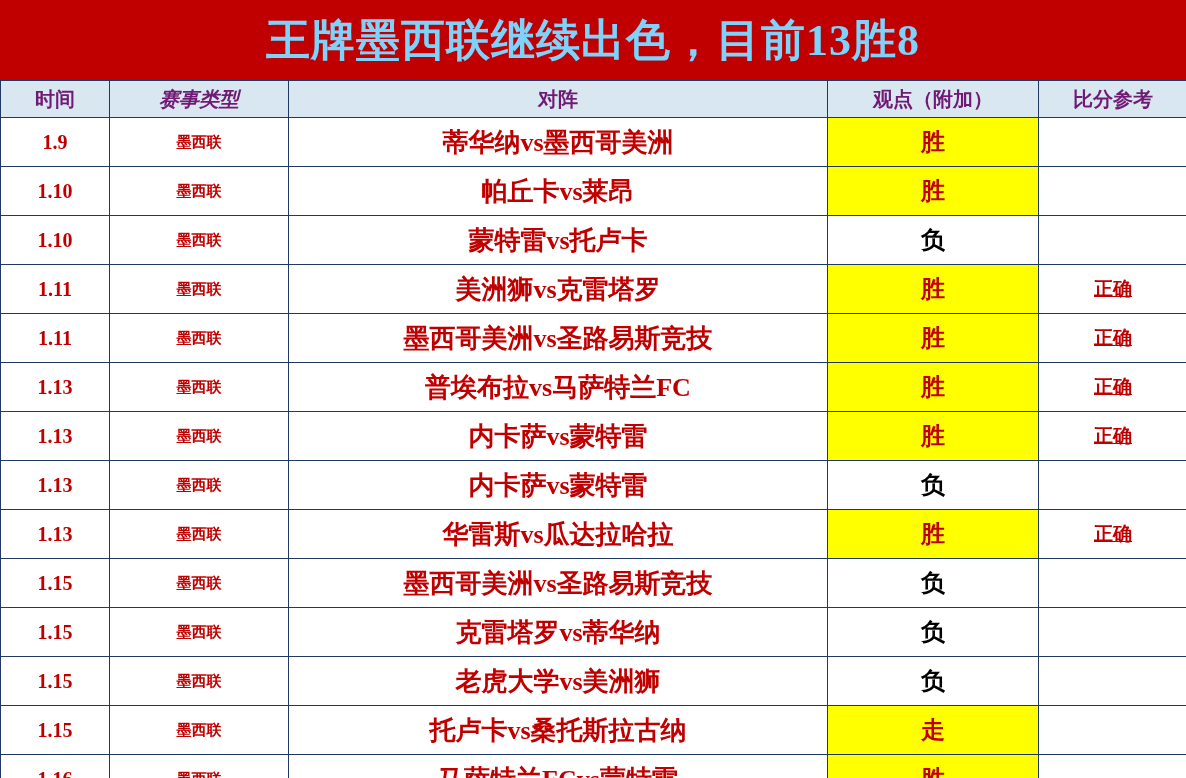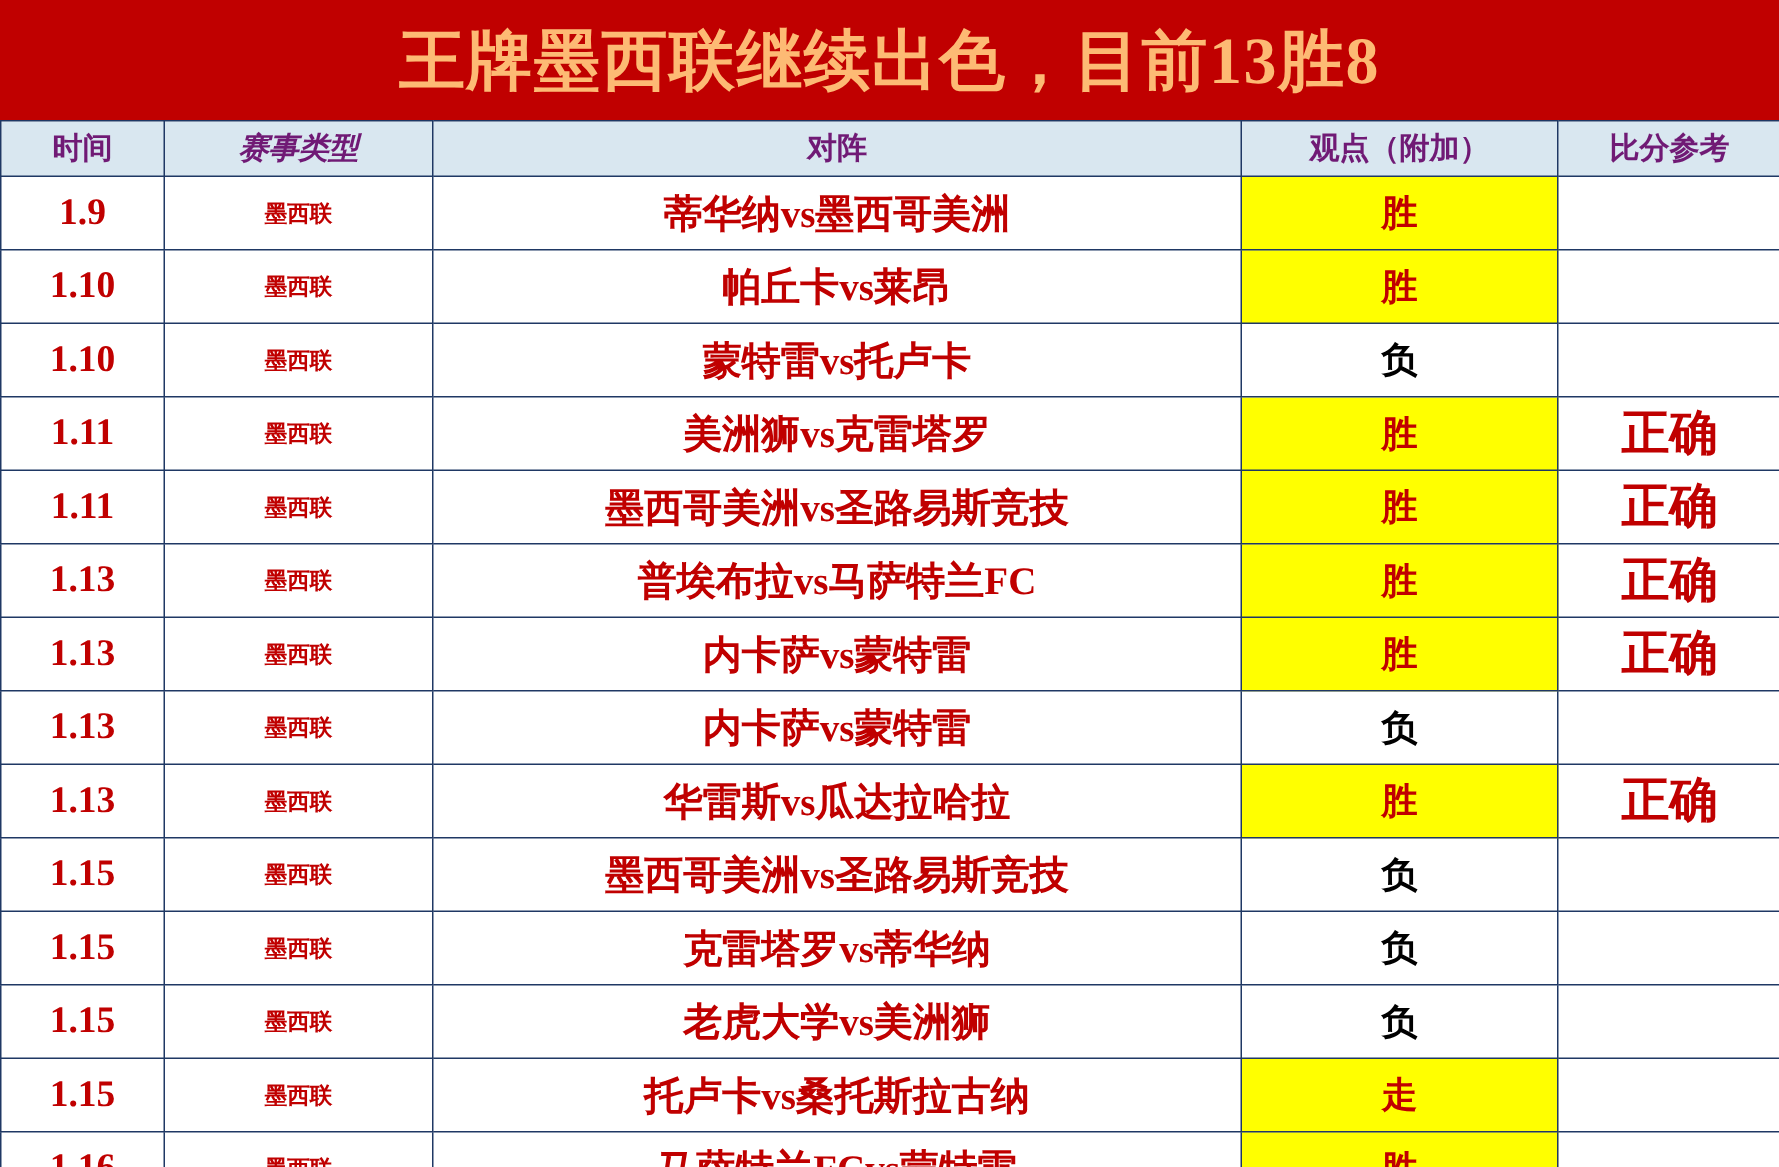--- a/index.html
+++ b/index.html
@@ -22,21 +22,21 @@
   .banner {
     width: 1186px;
     height: 80px;
     background: #c00000;
     display: flex;
     align-items: center;
     justify-content: center;
     box-sizing: border-box;
   }
   .banner-title {
-    color: #fdba74;
+    color: #7dd3fc;
     font-size: 44px;
     font-weight: bold;
     letter-spacing: 1px;
     font-family: "Liberation Serif", "DejaVu Serif", serif;
     white-space: nowrap;
   }
   table.sched {
     width: 1186px;
     border-collapse: collapse;
     table-layout: fixed;
@@ -55,25 +55,25 @@
     font-weight: bold;
     height: 36px;
     line-height: 36px;
   }
   tbody td {
     height: 48px;
     font-size: 24px;
     font-weight: bold;
     color: #c00000;
   }
-  td.time { width: 108px; font-size: 25px; margin-left: 20px; }
+  td.time { width: 108px; font-size: 20px; margin-left: 20px; }
   td.league { width: 178px; font-size: 15px; }
   td.match { width: 538px; font-size: 26px; }
   td.view { width: 210px; font-size: 24px; }
-  td.score { width: 148px; font-size: 32px; }
+  td.score { width: 148px; font-size: 19px; text-decoration: underline; }
 
   th.c-time { width: 108px; }
   th.c-league { width: 178px; font-style: italic; }
   th.c-match { width: 538px; }
   th.c-view { width: 210px; }
   th.c-score { width: 148px; }
 
   td.hl { background: #ffff00; }
   td.plain { background: #ffffff; color: #000000; font-weight: bold; }
   td.empty { background: #ffffff; }

